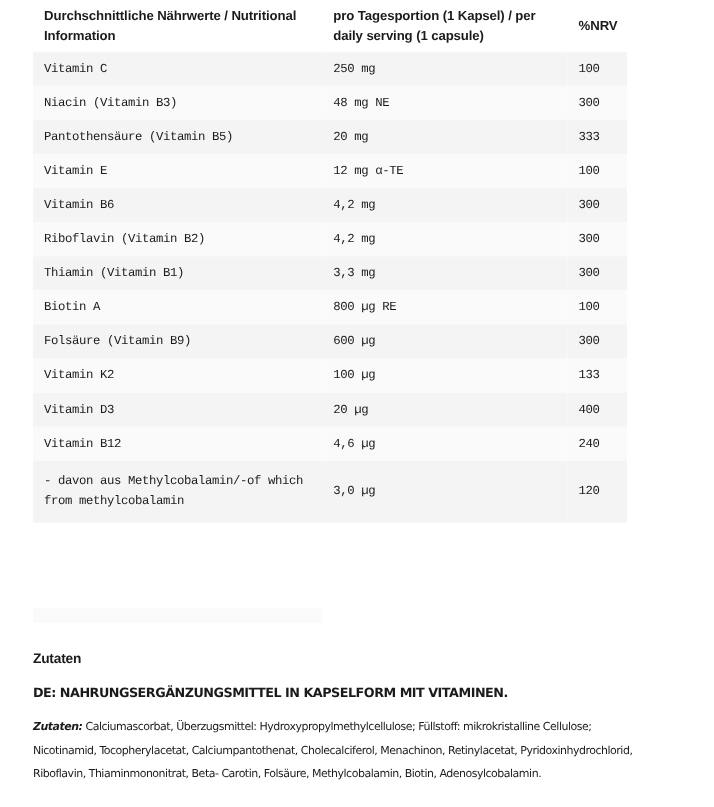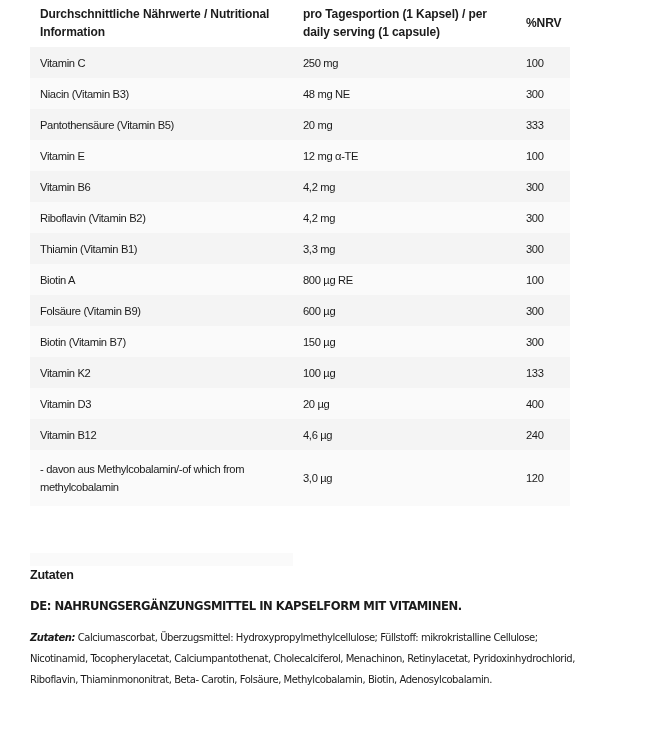--- a/index.html
+++ b/index.html
@@ -33,21 +33,21 @@
       line-height: 18px;
       text-align: left;
       vertical-align: middle;
       padding: 4px 0 5px 10px;
       height: 38px;
       color: #1b1b1b;
       letter-spacing: -0.1px;
     }
     .nutrition-table th.nrv-head { padding-left: 10px; }
     .nutrition-table td {
-      font-family: Liberation Sans, sans-serif;
+      font-family: Liberation Mono, monospace;
       font-size: 11.2px;
       letter-spacing: -0.35px;
       line-height: 18px;
       vertical-align: middle;
       padding: 0 0 0 10px;
       height: 31px;
       color: #1b1b1b;
     }
     .nutrition-table tr.tall td {
       height: 50px;
@@ -62,21 +62,21 @@
       position: absolute;
       left: 30px;
       top: 553px;
       width: 263px;
       height: 13px;
       background: #fafafa;
     }
     .ingredients {
       position: absolute;
       left: 30px;
-      top: 566px;
+      top: 590px;
       width: 560px;
     }
     .ingredients-title {
       font-family: "Liberation Sans", sans-serif;
       font-weight: bold;
       font-size: 12.5px;
       margin: 0;
       line-height: 18px;
       letter-spacing: -0.2px;
     }
@@ -156,25 +156,20 @@
       <td>Biotin A</td>
       <td>800 µg RE</td>
       <td class="nrv">100</td>
     </tr>
     <tr>
       <td>Folsäure (Vitamin B9)</td>
       <td>600 µg</td>
       <td class="nrv">300</td>
     </tr>
     <tr>
-      <td>Biotin (Vitamin B7)</td>
-      <td>150 µg</td>
-      <td class="nrv">300</td>
-    </tr>
-    <tr>
       <td>Vitamin K2</td>
       <td>100 µg</td>
       <td class="nrv">133</td>
     </tr>
     <tr>
       <td>Vitamin D3</td>
       <td>20 µg</td>
       <td class="nrv">400</td>
     </tr>
     <tr>

